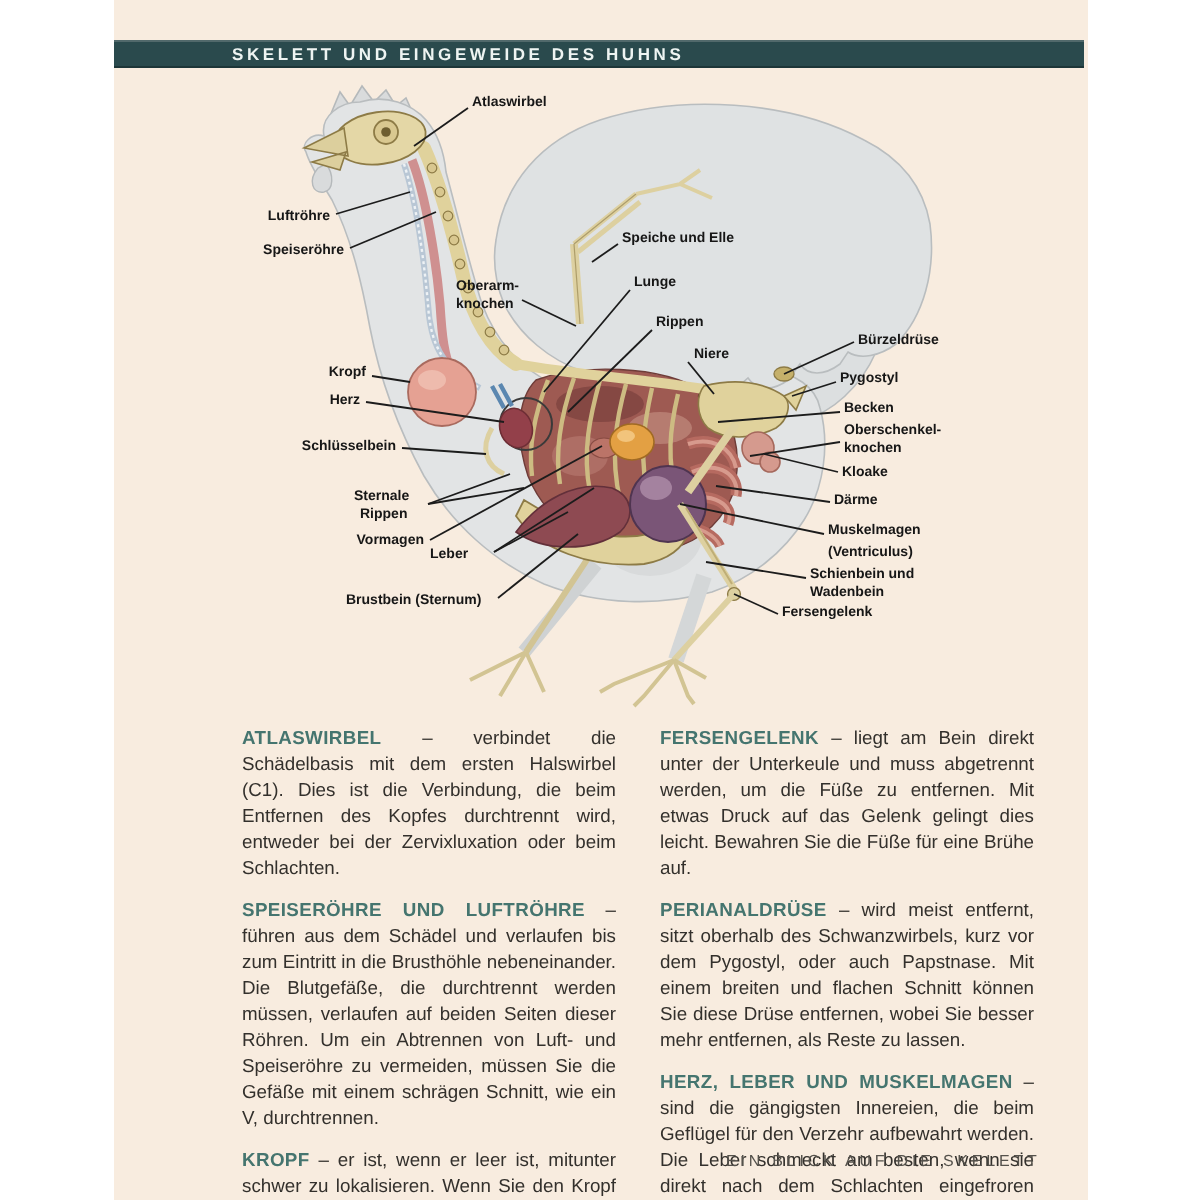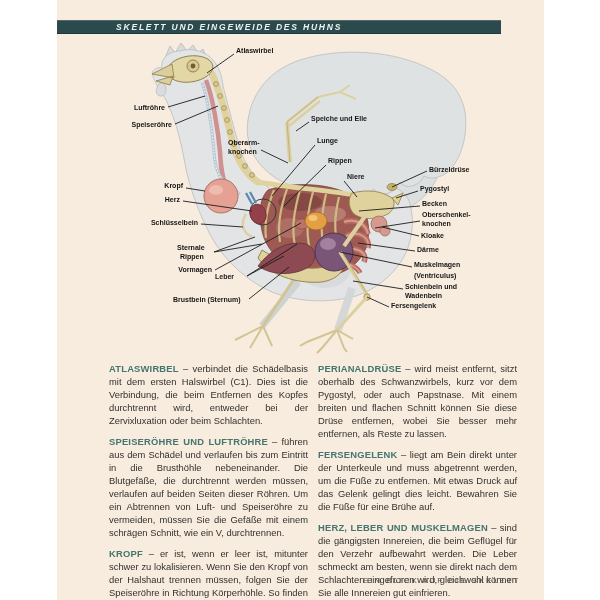--- a/index.html
+++ b/index.html
@@ -6,38 +6,37 @@
   body{
     width:600px;height:600px;position:relative;overflow:hidden;
     background:var(--margin-bg,#fff);
     font-family:"Liberation Sans",sans-serif;
   }
   .page{
     position:absolute;left:57px;top:0;width:487px;height:600px;
     background:var(--page-bg,#f8ecdf);
   }
   .titlebar{
-    position:absolute;left:0;top:20px;width:444px;height:14px;
+    position:absolute;left:0;top:20px;width:485px;height:14px;
     background:var(--header-bg,#2a4a4d);
     border-top:1px solid #51696b;border-bottom:1px solid #1d3638;
     box-sizing:border-box;
-    font-style:italic;
   }
   .titlebar span{
     display:block;padding-left:59px;line-height:12px;
     font-size:8.5px;font-weight:bold;letter-spacing:1.8px;
     color:var(--header-text,#eef4f2);white-space:nowrap;
   }
   .diagram{position:absolute;left:0;top:36px;}
   .lbl{font:bold 7px "Liberation Sans",sans-serif;fill:var(--label-text,#161616);}
   .col{position:absolute;top:362px;width:199px;}
   .col-left{left:52px;}
   .col-right{left:261px;}
   .col p{
-    margin:0 0 8px 0;font-size:9.4px;line-height:13px;text-align:justify;
+    margin:0 0 8px 12px;font-size:9.4px;line-height:13px;text-align:justify;
     color:var(--body-text,#33302c);
   }
   .term{color:var(--term-color,#45756f);font-weight:bold;letter-spacing:0.2px;}
   .footer{
     position:absolute;left:306px;top:576px;font-size:8px;letter-spacing:1.9px;
     color:#55524c;white-space:nowrap;
   }
 </style>
 </head>
 <body>
@@ -237,19 +236,19 @@
     </g>
   </svg>
 
   <div class="col col-left">
     <p><span class="term">ATLASWIRBEL</span> <span>– verbindet die Schädelbasis mit dem ersten Halswirbel (C1). Dies ist die Verbindung, die beim Entfernen des Kopfes durchtrennt wird, entweder bei der Zervixluxation oder beim Schlachten.</span></p>
     <p><span class="term">SPEISERÖHRE UND LUFTRÖHRE</span> <span>– führen aus dem Schädel und verlaufen bis zum Eintritt in die Brusthöhle nebeneinander. Die Blutgefäße, die durchtrennt werden müssen, verlaufen auf beiden Seiten dieser Röhren. Um ein Abtrennen von Luft- und Speiseröhre zu vermeiden, müssen Sie die Gefäße mit einem schrägen Schnitt, wie ein V, durchtrennen.</span></p>
     <p><span class="term">KROPF</span> <span>– er ist, wenn er leer ist, mitunter schwer zu lokalisieren. Wenn Sie den Kropf von der Halshaut trennen müssen, folgen Sie der Speiseröhre in Richtung Körperhöhle. So finden Sie den fleischigen Sack garantiert.</span></p>
   </div>
 
   <div class="col col-right">
+    <p><span class="term">FERSENGELENK</span> <span>– liegt am Bein direkt unter der Unterkeule und muss abgetrennt werden, um die Füße zu entfernen. Mit etwas Druck auf das Gelenk gelingt dies leicht. Bewahren Sie die Füße für eine Brühe auf.</span></p>
     <p><span class="term">PERIANALDRÜSE</span> <span>– wird meist entfernt, sitzt oberhalb des Schwanzwirbels, kurz vor dem Pygostyl, oder auch Papstnase. Mit einem breiten und flachen Schnitt können Sie diese Drüse entfernen, wobei Sie besser mehr entfernen, als Reste zu lassen.</span></p>
-    <p><span class="term">FERSENGELENK</span> <span>– liegt am Bein direkt unter der Unterkeule und muss abgetrennt werden, um die Füße zu entfernen. Mit etwas Druck auf das Gelenk gelingt dies leicht. Bewahren Sie die Füße für eine Brühe auf.</span></p>
     <p><span class="term">HERZ, LEBER UND MUSKELMAGEN</span> <span>– sind die gängigsten Innereien, die beim Geflügel für den Verzehr aufbewahrt werden. Die Leber schmeckt am besten, wenn sie direkt nach dem Schlachten eingefroren wird, gleichwohl können Sie alle Innereien gut einfrieren.</span></p>
   </div>
 
   <div class="footer">EIN BLICK AUF DIE SKELETT</div>
 </div>
 
 </body></html>

